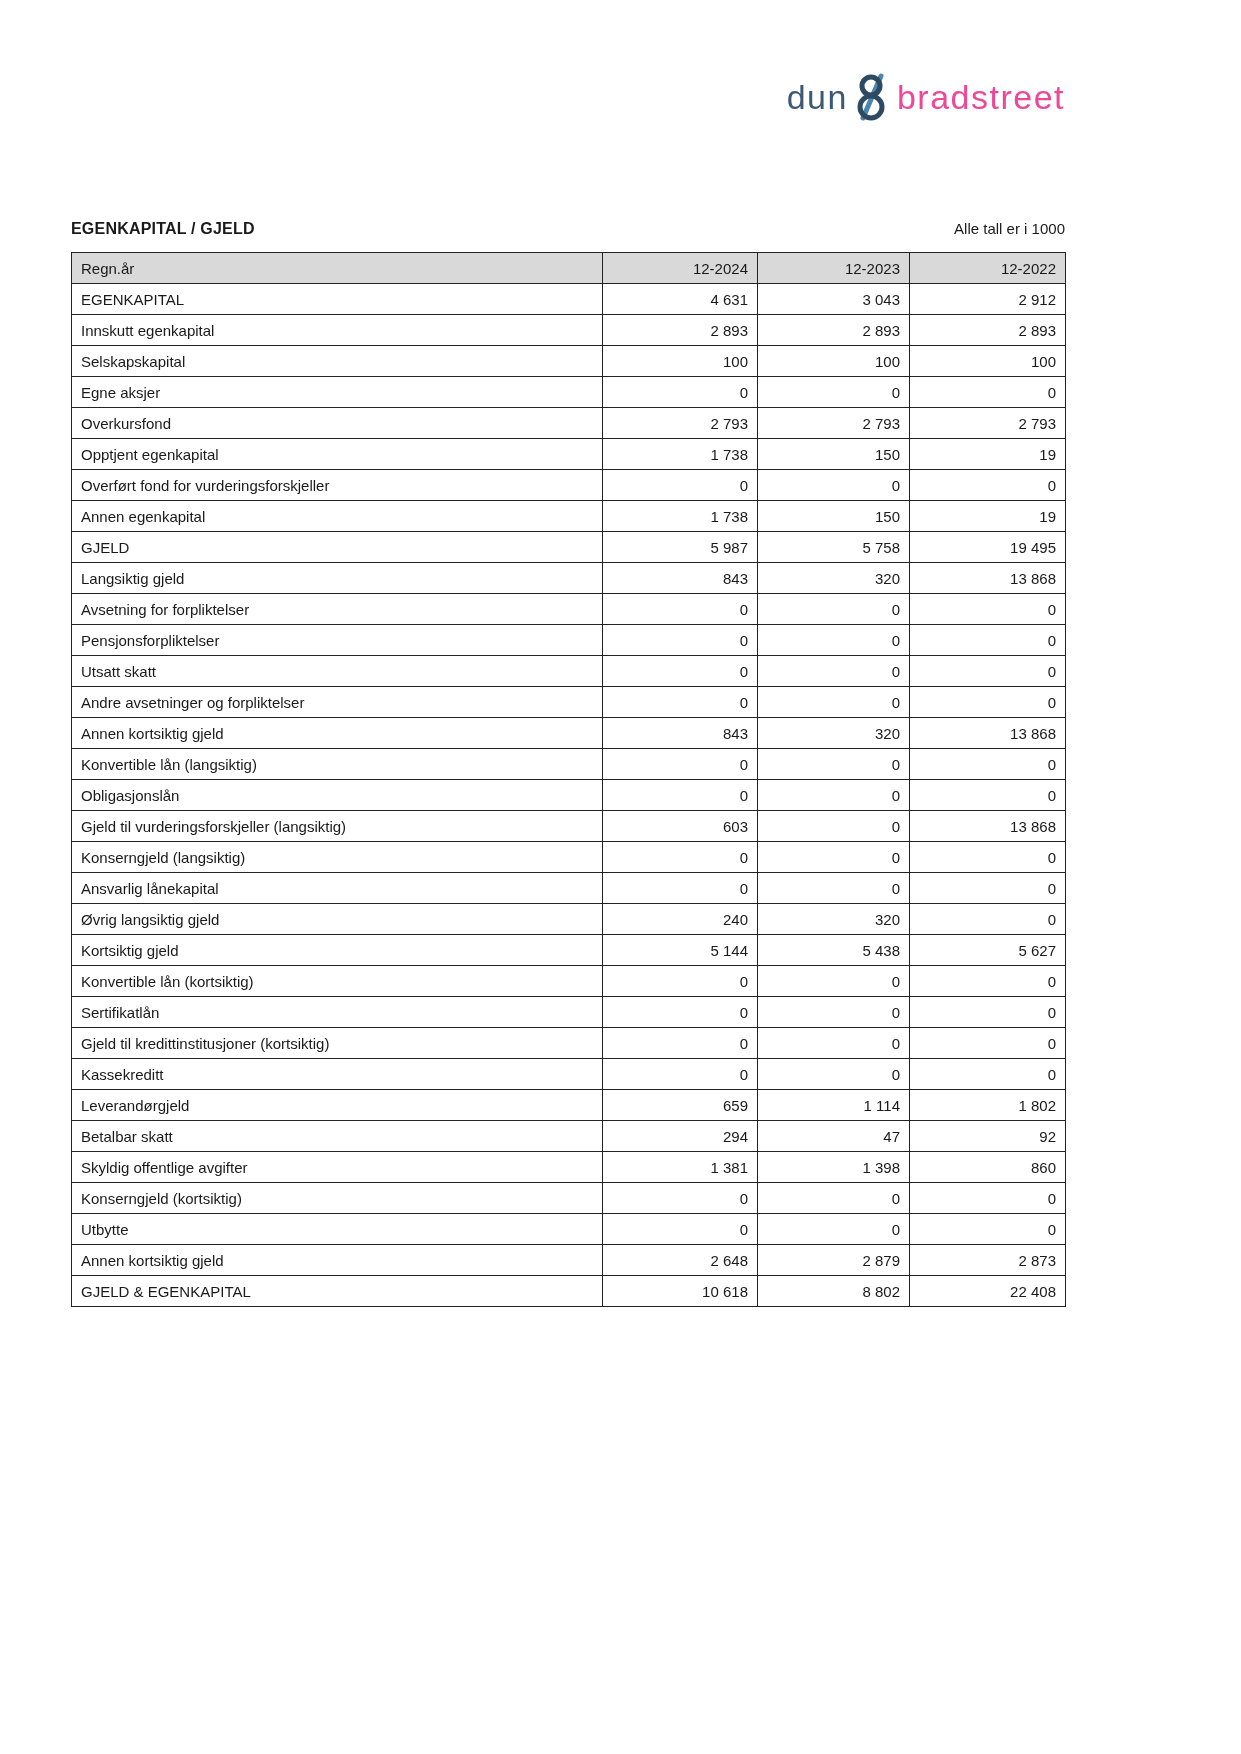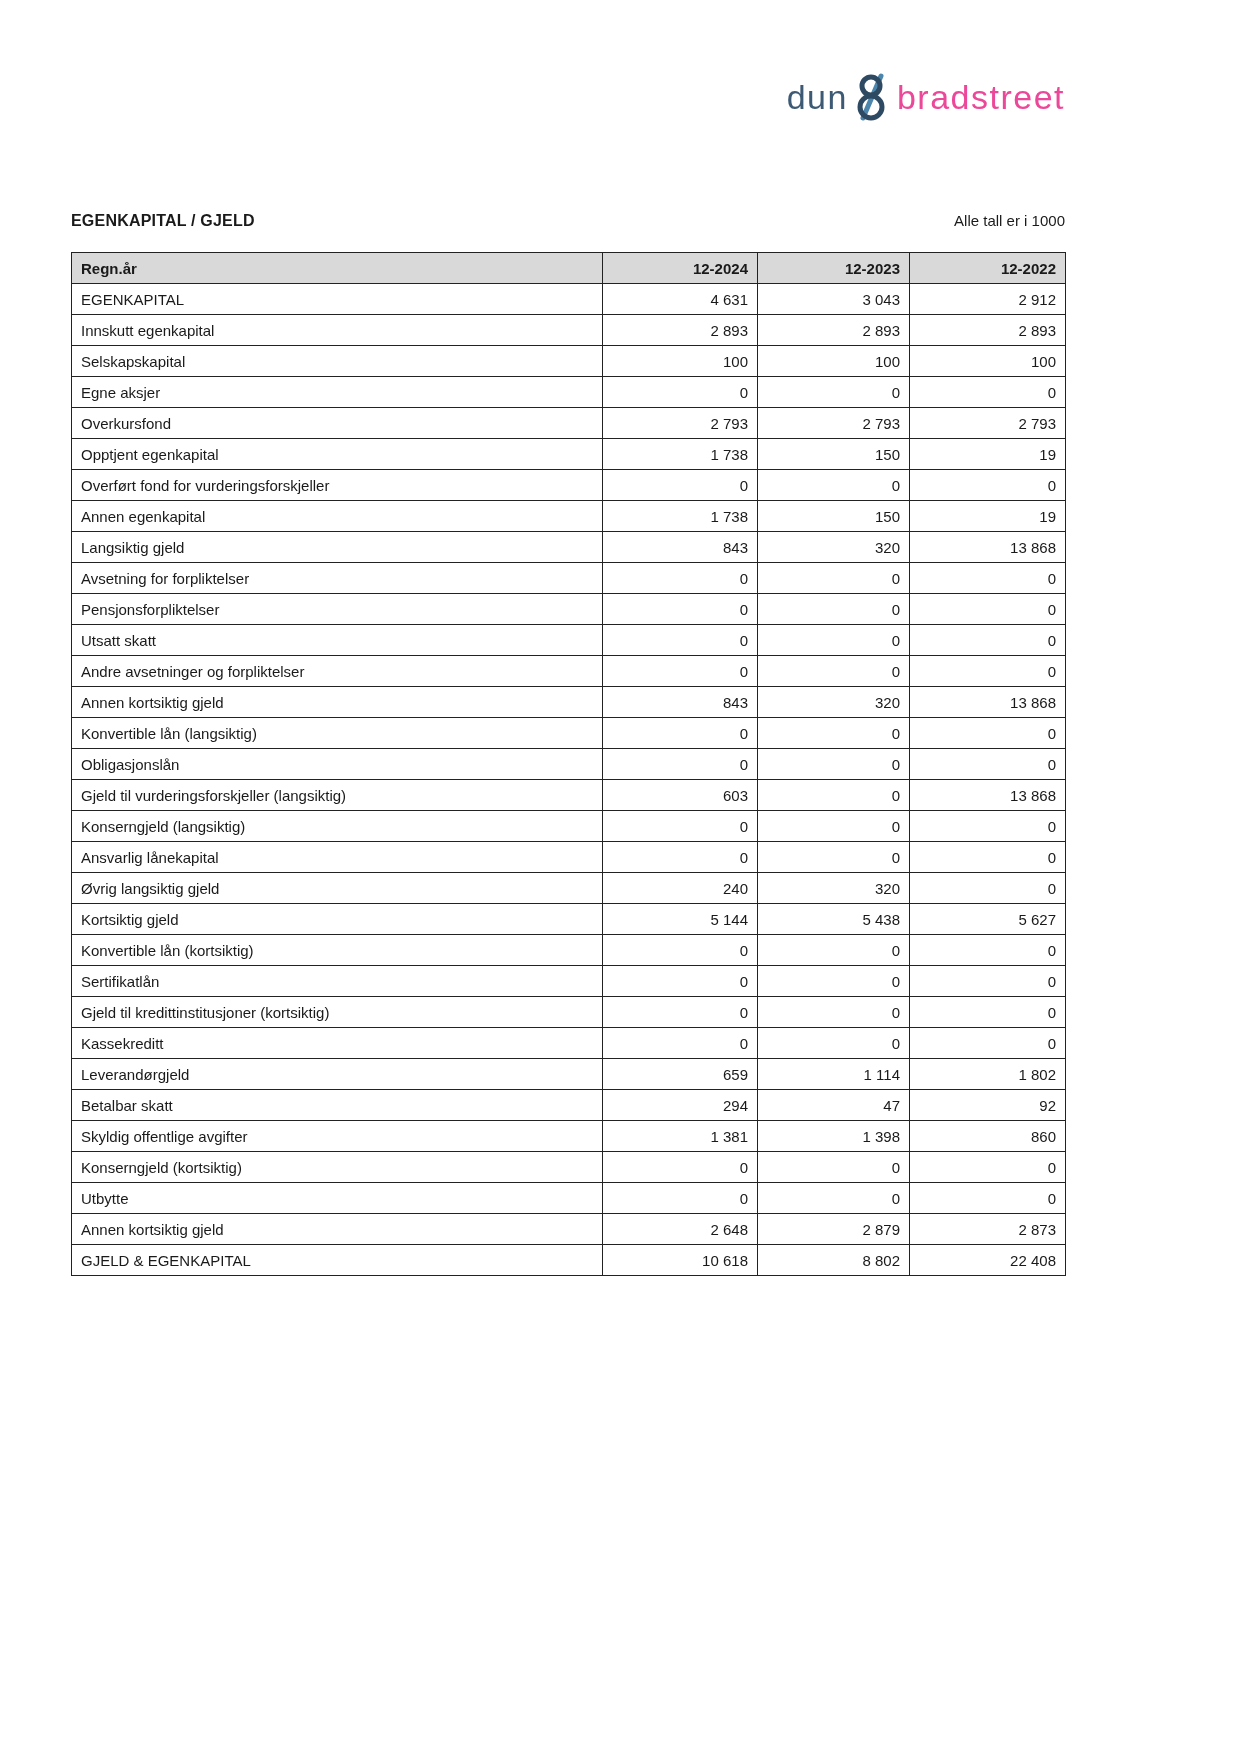--- a/index.html
+++ b/index.html
@@ -30,21 +30,21 @@
     font-size: 34px;
     letter-spacing: 1.5px;
     font-weight: 400;
   }
   .logo .word.dun { color: #3d5a74; margin-right: 2px; }
   .logo .word.bradstreet { color: #ec4899; margin-left: 3px; }
   .logo svg { display: block; }
   
   .titlebar {
     position: absolute;
-    top: 212px;
+    top: 220px;
     left: 71px;
     width: 994px;
     display: flex;
     justify-content: space-between;
     align-items: baseline;
   }
   .titlebar .title {
     font-size: 16px;
     font-weight: bold;
     letter-spacing: 0.2px;
@@ -70,21 +70,21 @@
   .fin-table th, .fin-table td {
     border: 1px solid #222222;
     height: 30px;
     padding: 0 9px;
     vertical-align: middle;
     white-space: nowrap;
     overflow: hidden;
   }
   .fin-table thead th {
     background: #d9d9d9;
-    font-weight: bold;
+    font-weight: normal;
     text-align: right;
     margin-left: 28px;
   }
   .fin-table thead th.label-col { text-align: left; }
   .fin-table td.label { text-align: left; }
   .fin-table td.num { text-align: right; }
   .fin-table tr.bold td { font-weight: normal; }
   
   .footer {
     position: absolute;
@@ -174,20 +174,26 @@
           <td class="num">0</td>
           <td class="num">0</td>
         </tr>
         <tr>
           <td class="label">Annen egenkapital</td>
           <td class="num">1 738</td>
           <td class="num">150</td>
           <td class="num">19</td>
         </tr>
         <tr class="bold">
+          <td class="label">GJELD</td>
+          <td class="num">5 987</td>
+          <td class="num">5 758</td>
+          <td class="num">19 495</td>
+        </tr>
+        <tr class="bold">
           <td class="label">Langsiktig gjeld</td>
           <td class="num">843</td>
           <td class="num">320</td>
           <td class="num">13 868</td>
         </tr>
         <tr>
           <td class="label">Avsetning for forpliktelser</td>
           <td class="num">0</td>
           <td class="num">0</td>
           <td class="num">0</td>

